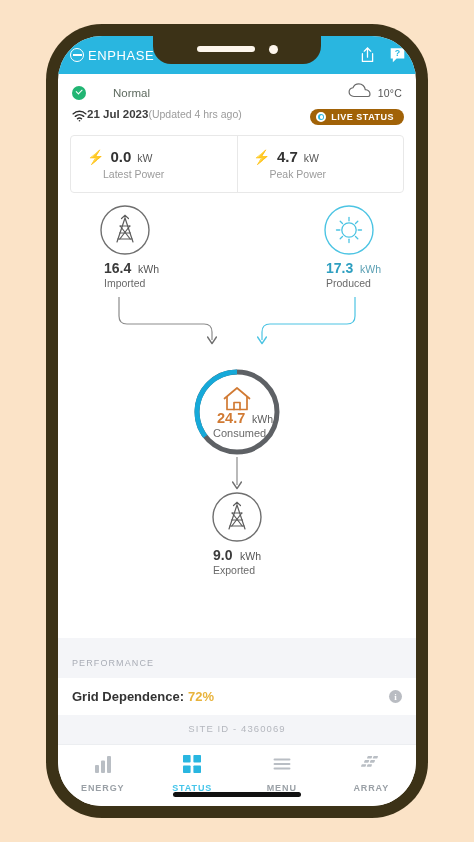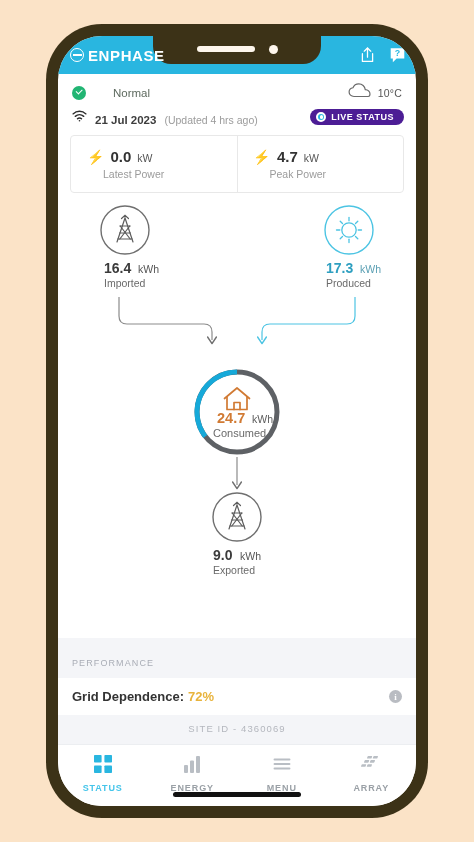--- a/index.html
+++ b/index.html
@@ -61,21 +61,21 @@
   }
   .brand .e-mark::after {
     content: ""; position: absolute; left: 2px; top: 5.2px;
     width: 9px; height: 1.8px; background: #fff;
   }
   .brand .e-mark::before {
     content: ""; position: absolute; left: 1px; top: 8px;
     width: 6px; height: 1.8px; background: #29b6e0; transform: rotate(0deg);
   }
   .brand-text {
-    color: #fff; font-size: 15px; font-weight: bold; letter-spacing: .6px;
+    color: #fff; font-size: 13px; font-weight: normal; letter-spacing: .6px;
   }
   .topbar-actions { margin-left: auto; display: flex; align-items: center; gap: 13px; z-index: 6; }
   .ic-share, .ic-help { width: 17px; height: 18px; display:block; }
 
   
   .status-row {
     flex: 0 0 auto;
     padding: 9px 14px 4px 14px;
     display: flex; align-items: center;
   }
@@ -92,27 +92,27 @@
   .status-text { font-size: 11.5px; color: #5e6a5f; margin-left: 20px; }
   .weather { margin-left: auto; display: flex; align-items: center; gap: 6px; }
   .temp { font-size: 10.5px; color: #555; letter-spacing: .2px; }
 
   
   .date-row {
     flex: 0 0 auto;
     padding: 2px 12px 9px 14px;
     display: flex; align-items: center;
   }
-  .date-left { display: flex; align-items: flex-end; gap: 8px; }
+  .date-left { display: flex; align-items: flex-start; }
   .date-main { font-size: 11.5px; color: #3d3d3d; font-weight: 600; }
   .date-sub  { font-size: 10.5px; color: #9b9b9b; }
   .live-pill {
     margin-left: auto;
     display: flex; align-items: center; gap: 5px;
-    background: #4c1d95; color: #fff;
+    background: #a16207; color: #fff;
     border-radius: 11px; padding: 3px 10px 3px 6px;
     font-size: 9px; font-weight: bold; letter-spacing: .5px;
   }
   .live-dot {
     width: 10px; height: 10px; border-radius: 50%;
     border: 2px solid #fff; background: #29b6e0;
     position: relative; flex:0 0 auto;
   }
   .live-dot::after {
     content:""; position:absolute; inset: 1.4px; border-radius:50%; background:#fff;
@@ -367,41 +367,41 @@
       <div class="perf-card">
         <span class="perf-label">Grid Dependence:</span>
         <span class="perf-value">72%</span>
         <span class="info-icon">i</span>
       </div>
       <div class="site-id">SITE ID - 4360069</div>
     </div>
 
     <div class="bottom-nav">
 
+      <div class="nav-item">
+        <span>
+          <svg width="20" height="20" viewBox="0 0 20 20">
+            <rect x="2" y="11" width="4" height="8" rx="1" fill="#b9bec4"></rect>
+            <rect x="8" y="6.5" width="4" height="12.5" rx="1" fill="#b9bec4"></rect>
+            <rect x="14" y="2" width="4" height="17" rx="1" fill="#b9bec4"></rect>
+          </svg>
+        </span>
+        <span class="nav-label">ENERGY</span>
+      </div>
+
       <div class="nav-item active">
         <span>
           <svg width="20" height="20" viewBox="0 0 20 20">
             <rect x="1" y="1" width="7.6" height="7.6" rx="0.8" fill="#29b6e0"></rect>
             <rect x="11.4" y="1" width="7.6" height="7.6" rx="0.8" fill="#29b6e0"></rect>
             <rect x="1" y="11.4" width="7.6" height="7.6" rx="0.8" fill="#29b6e0"></rect>
             <rect x="11.4" y="11.4" width="7.6" height="7.6" rx="0.8" fill="#29b6e0"></rect>
           </svg>
         </span>
         <span class="nav-label">STATUS</span>
-      </div>
-
-      <div class="nav-item">
-        <span>
-          <svg width="20" height="20" viewBox="0 0 20 20">
-            <rect x="2" y="11" width="4" height="8" rx="1" fill="#b9bec4"></rect>
-            <rect x="8" y="6.5" width="4" height="12.5" rx="1" fill="#b9bec4"></rect>
-            <rect x="14" y="2" width="4" height="17" rx="1" fill="#b9bec4"></rect>
-          </svg>
-        </span>
-        <span class="nav-label">ENERGY</span>
       </div>
 
       <div class="nav-item">
         <span>
           <svg width="20" height="20" viewBox="0 0 20 20">
             <g stroke="#b9bec4" stroke-width="1.9" stroke-linecap="round">
               <path d="M2.5 5.5 H17.5"></path>
               <path d="M2.5 10 H17.5"></path>
               <path d="M2.5 14.5 H17.5"></path>
             </g>

